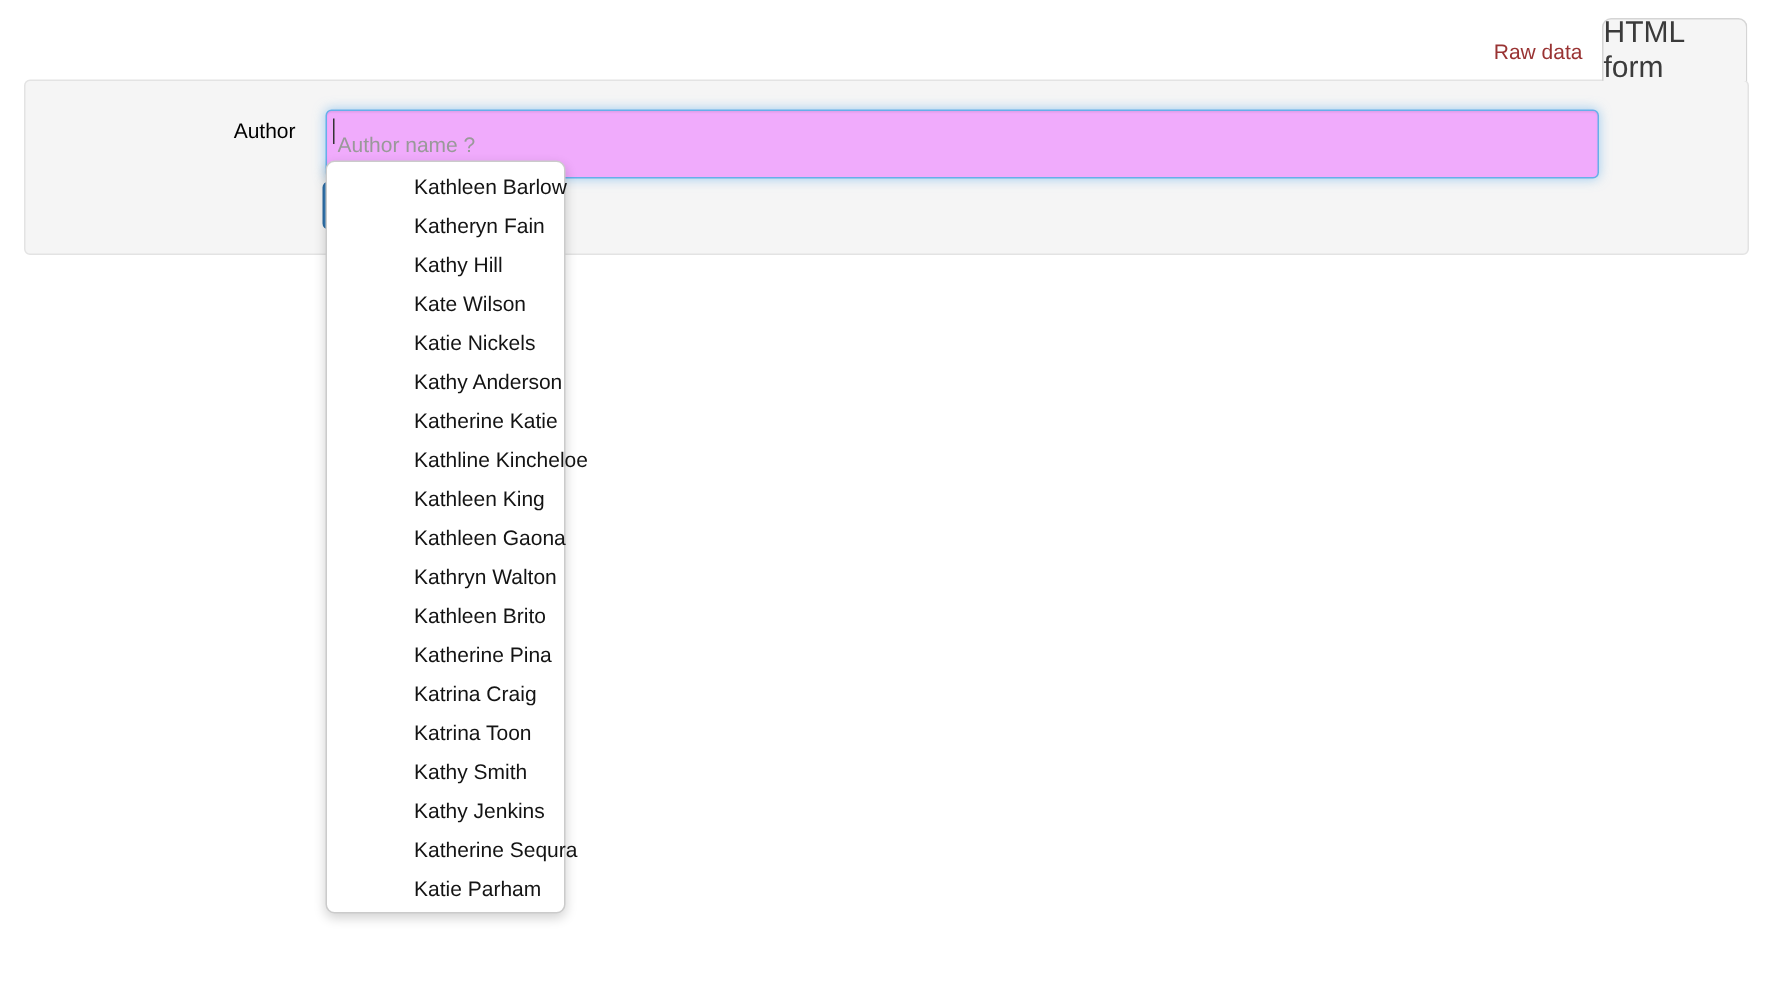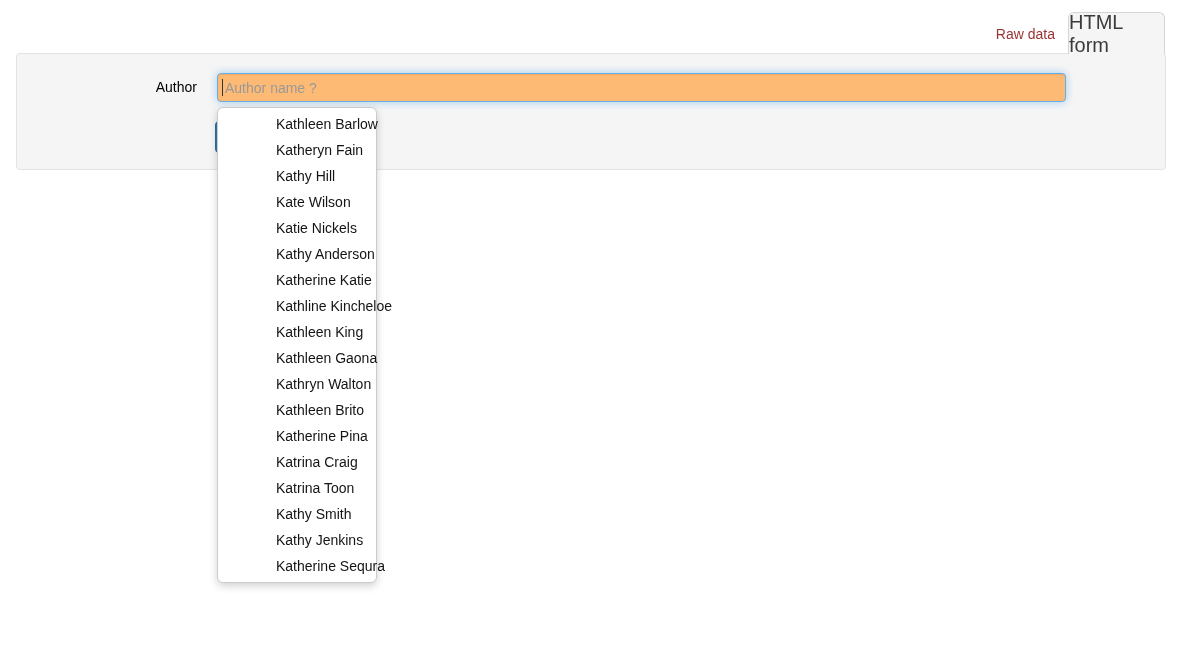--- a/index.html
+++ b/index.html
@@ -70,27 +70,27 @@
     font-size: 14px;
     line-height: 15px;
     color: #000000;
     z-index: 2;
   }
   .author-input {
     position: absolute;
     left: 217px;
     top: 73px;
     width: 849px;
-    height: 29px;
+    height: 46px;
     box-sizing: border-box;
     padding: 0 7px;
     font-family: "Liberation Sans", "DejaVu Sans", sans-serif;
     font-size: 14px;
     color: #555555;
-    background: #fdba74;
+    background: #f0abfc;
     border: 1px solid #66afe9;
     border-radius: 4px;
     outline: none;
     box-shadow: inset 0 1px 1px rgba(0,0,0,0.075), 0 0 8px rgba(102,175,233,0.6);
     z-index: 2;
   }
   .author-input::placeholder {
     color: #999999;
     opacity: 1;
   }
@@ -179,15 +179,16 @@
       <li>Kathleen King</li>
       <li>Kathleen Gaona</li>
       <li>Kathryn Walton</li>
       <li>Kathleen Brito</li>
       <li>Katherine Pina</li>
       <li>Katrina Craig</li>
       <li>Katrina Toon</li>
       <li>Kathy Smith</li>
       <li>Kathy Jenkins</li>
       <li>Katherine Sequra</li>
+      <li>Katie Parham</li>
     </ul>
 
 </div>
 
 </body></html>

